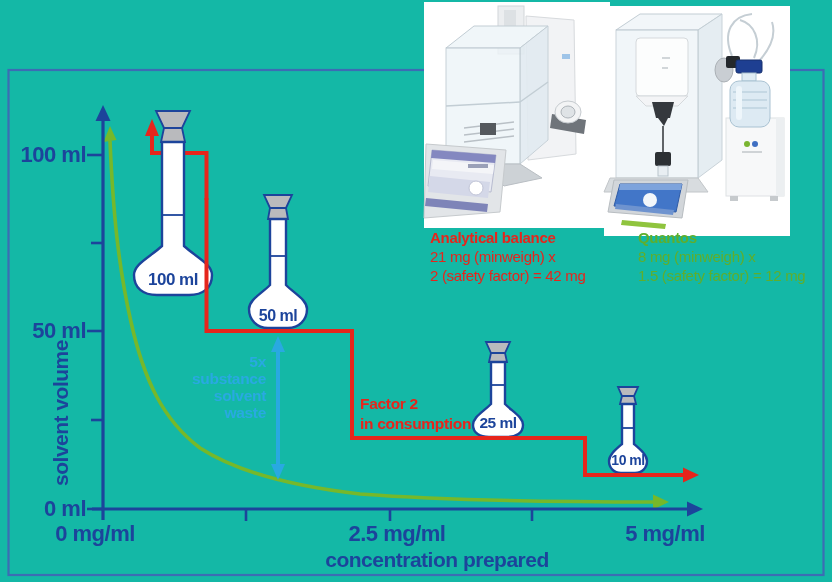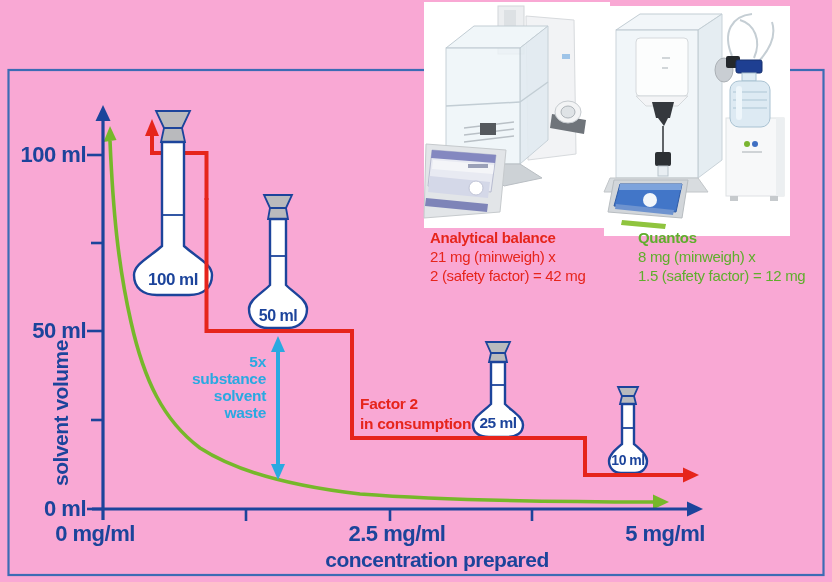--- a/index.html
+++ b/index.html
@@ -1,17 +1,17 @@
 <!DOCTYPE html>
 <html><head>
 <meta charset="utf-8">
 <title>Figure</title>
 <style>
   html,body{margin:0;padding:0;background:#ffffff;}
-  .canvas{position:relative;width:832px;height:582px;background:#f9a8d4;overflow:hidden;
+  .canvas{position:relative;width:832px;height:582px;background:#14b8a6;overflow:hidden;
           font-family:"Liberation Sans",sans-serif;}
   svg{display:block;}
   text{font-family:"Liberation Sans",sans-serif;}
   .t-axis      {font-weight:bold;font-size:22px;fill:#1c449b;letter-spacing:-0.5px;}
   .t-axis-title{font-weight:bold;font-size:21px;fill:#1c449b;letter-spacing:-0.5px;}
   .t-flask     {font-weight:bold;fill:#1c449b;letter-spacing:-0.5px;}
   .t-cyan      {font-weight:bold;font-size:15.5px;fill:#29a9e1;letter-spacing:-0.3px;}
   .t-red-note  {font-weight:bold;font-size:15.5px;fill:#e6251c;letter-spacing:-0.3px;}
   .t-cap-title-red  {font-weight:bold;font-size:15px;fill:#e6251c;letter-spacing:-0.3px;}
   .t-cap-red        {font-size:15px;fill:#e6251c;letter-spacing:-0.3px;}

